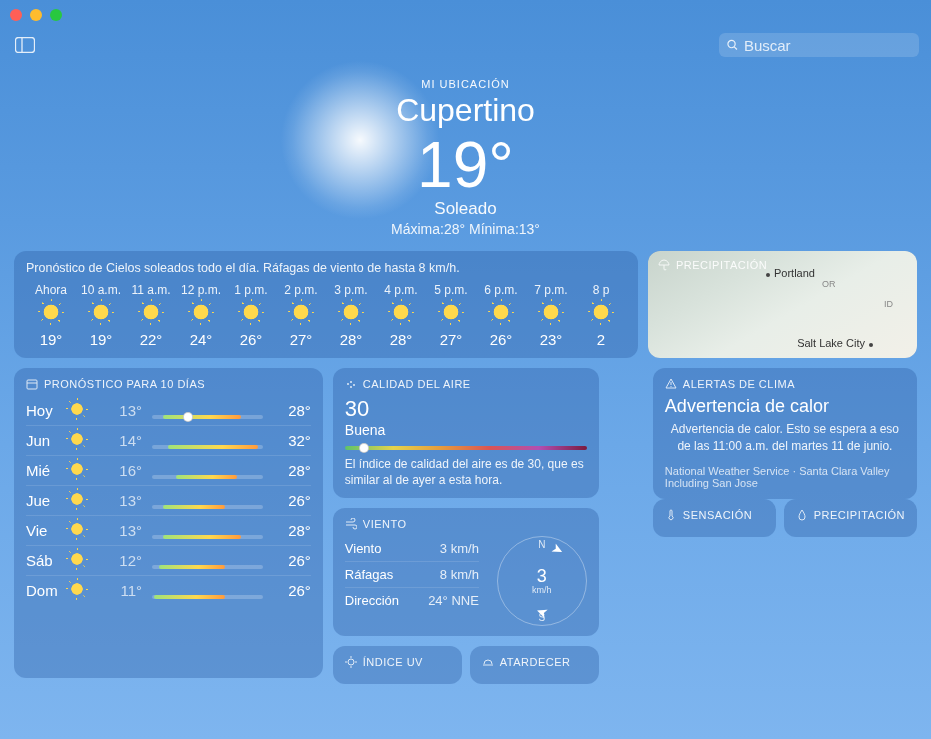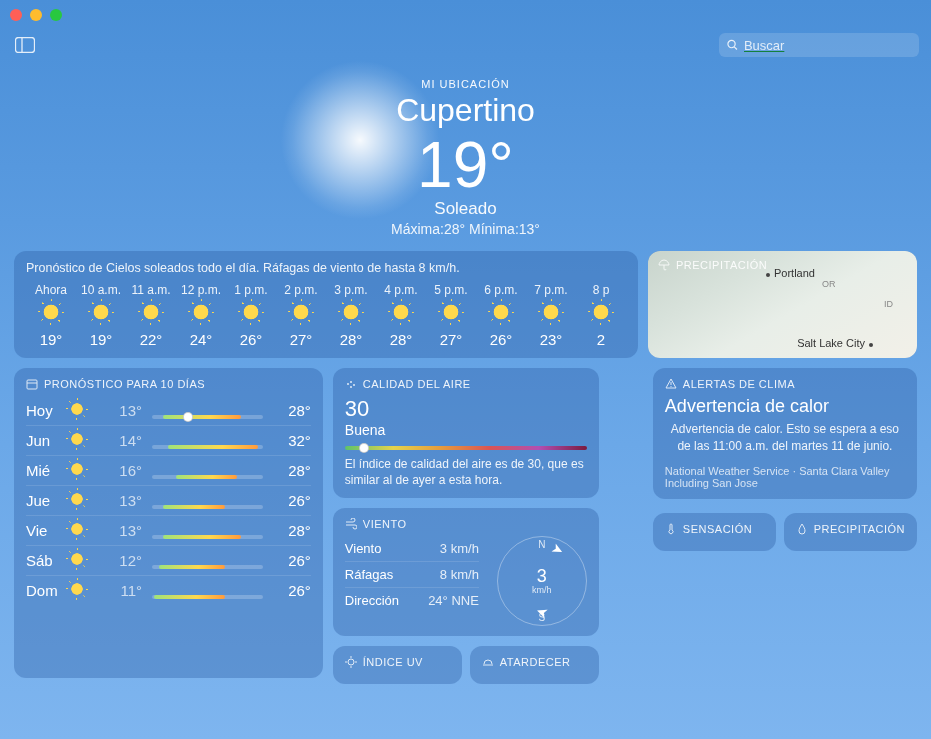--- a/index.html
+++ b/index.html
@@ -22,21 +22,21 @@
 .dot.yellow { background: #febc2e; }
 .dot.green { background: #28c840; }
 .toolbar { height: 30px; display: flex; align-items: center; justify-content: space-between; padding: 0 12px; }
 .sidebar-toggle { opacity: 0.85; width: 26px; height: 20px; display:flex; align-items:center; justify-content:center; }
 .search {
   width: 200px; height: 24px; background: rgba(255,255,255,0.15);
   border-radius: 6px; display: flex; align-items: center; padding: 0 8px; gap: 6px;
 }
 .search svg { opacity: 0.85; }
 .search input {
-  background: transparent; border: none; outline: none; color: #15803d; font-size: 13px; width: 100%; text-decoration: underline;
+  background: transparent; border: none; outline: none; color: #15803d; font-size: 15px; width: 100%;
 }
 .search input::placeholder { color: rgba(255,255,255,0.8); }
 
 .hero { text-align: center; margin-top: 18px; }
 .hero .loc { font-size: 11px; letter-spacing: 1px; opacity: 0.95; text-transform: uppercase; }
 .hero .city { font-size: 32px; font-weight: 400; margin-top: 2px; }
 .hero .temp { font-size: 64px; font-weight: 200; line-height: 1; margin: 4px 0 2px; }
 .hero .cond { font-size: 17px; opacity: 0.95; }
 .hero .hilo { font-size: 14px; opacity: 0.9; margin-top: 2px; }
 
@@ -70,21 +70,21 @@
   position:absolute; inset:0;
   background: linear-gradient(150deg, #c8d4cc 0%, #d8e2db 30%, #e8eee8 55%, #f2f0e8 100%);
 }
 .map-label { position:absolute; font-size:11px; color:#333; }
 .map-label.small { font-size:9px; color:#888; }
 .map-dot { position:absolute; width:4px; height:4px; border-radius:50%; background:#444; }
 
 .row2 { display:flex; gap:10px; margin-top:10px; align-items:flex-start; }
 .col-left { width: 325px; }
 .col-mid { width: 280px; display:flex; flex-direction:column; gap:10px; }
-.col-right { width: 278px; display:flex; flex-direction:column; gap:14px;margin-left:44px; }
+.col-right { width: 278px; display:flex; flex-direction:column; gap:0;margin-left:44px; }
 
 .ten-day { min-height: 310px; }
 .day-row { display:flex; align-items:flex-end; padding: 6px 0; border-top: 1px solid rgba(255,255,255,0.12); font-size:15px; }
 .day-row:first-of-type { border-top:none; }
 .day-row .dn { width: 44px; }
 .day-row .di { width: 26px; }
 .day-row .lo { width: 46px; text-align:right; color: rgba(255,255,255,0.7); }
 .day-row .bar { flex:1; height:4px; margin:0 10px; border-radius:3px; background:rgba(255,255,255,0.22); position:relative; }
 .day-row .bar .fill { position:absolute; height:100%; border-radius:3px; background: linear-gradient(90deg,#9fe37a 0%, #ffd84d 60%, #ff9a3c 100%); }
 .day-row .bar .pt { position:absolute; top:-3px; width:10px; height:10px; border-radius:50%; background:#fff; border:1px solid rgba(0,0,0,0.2); }

